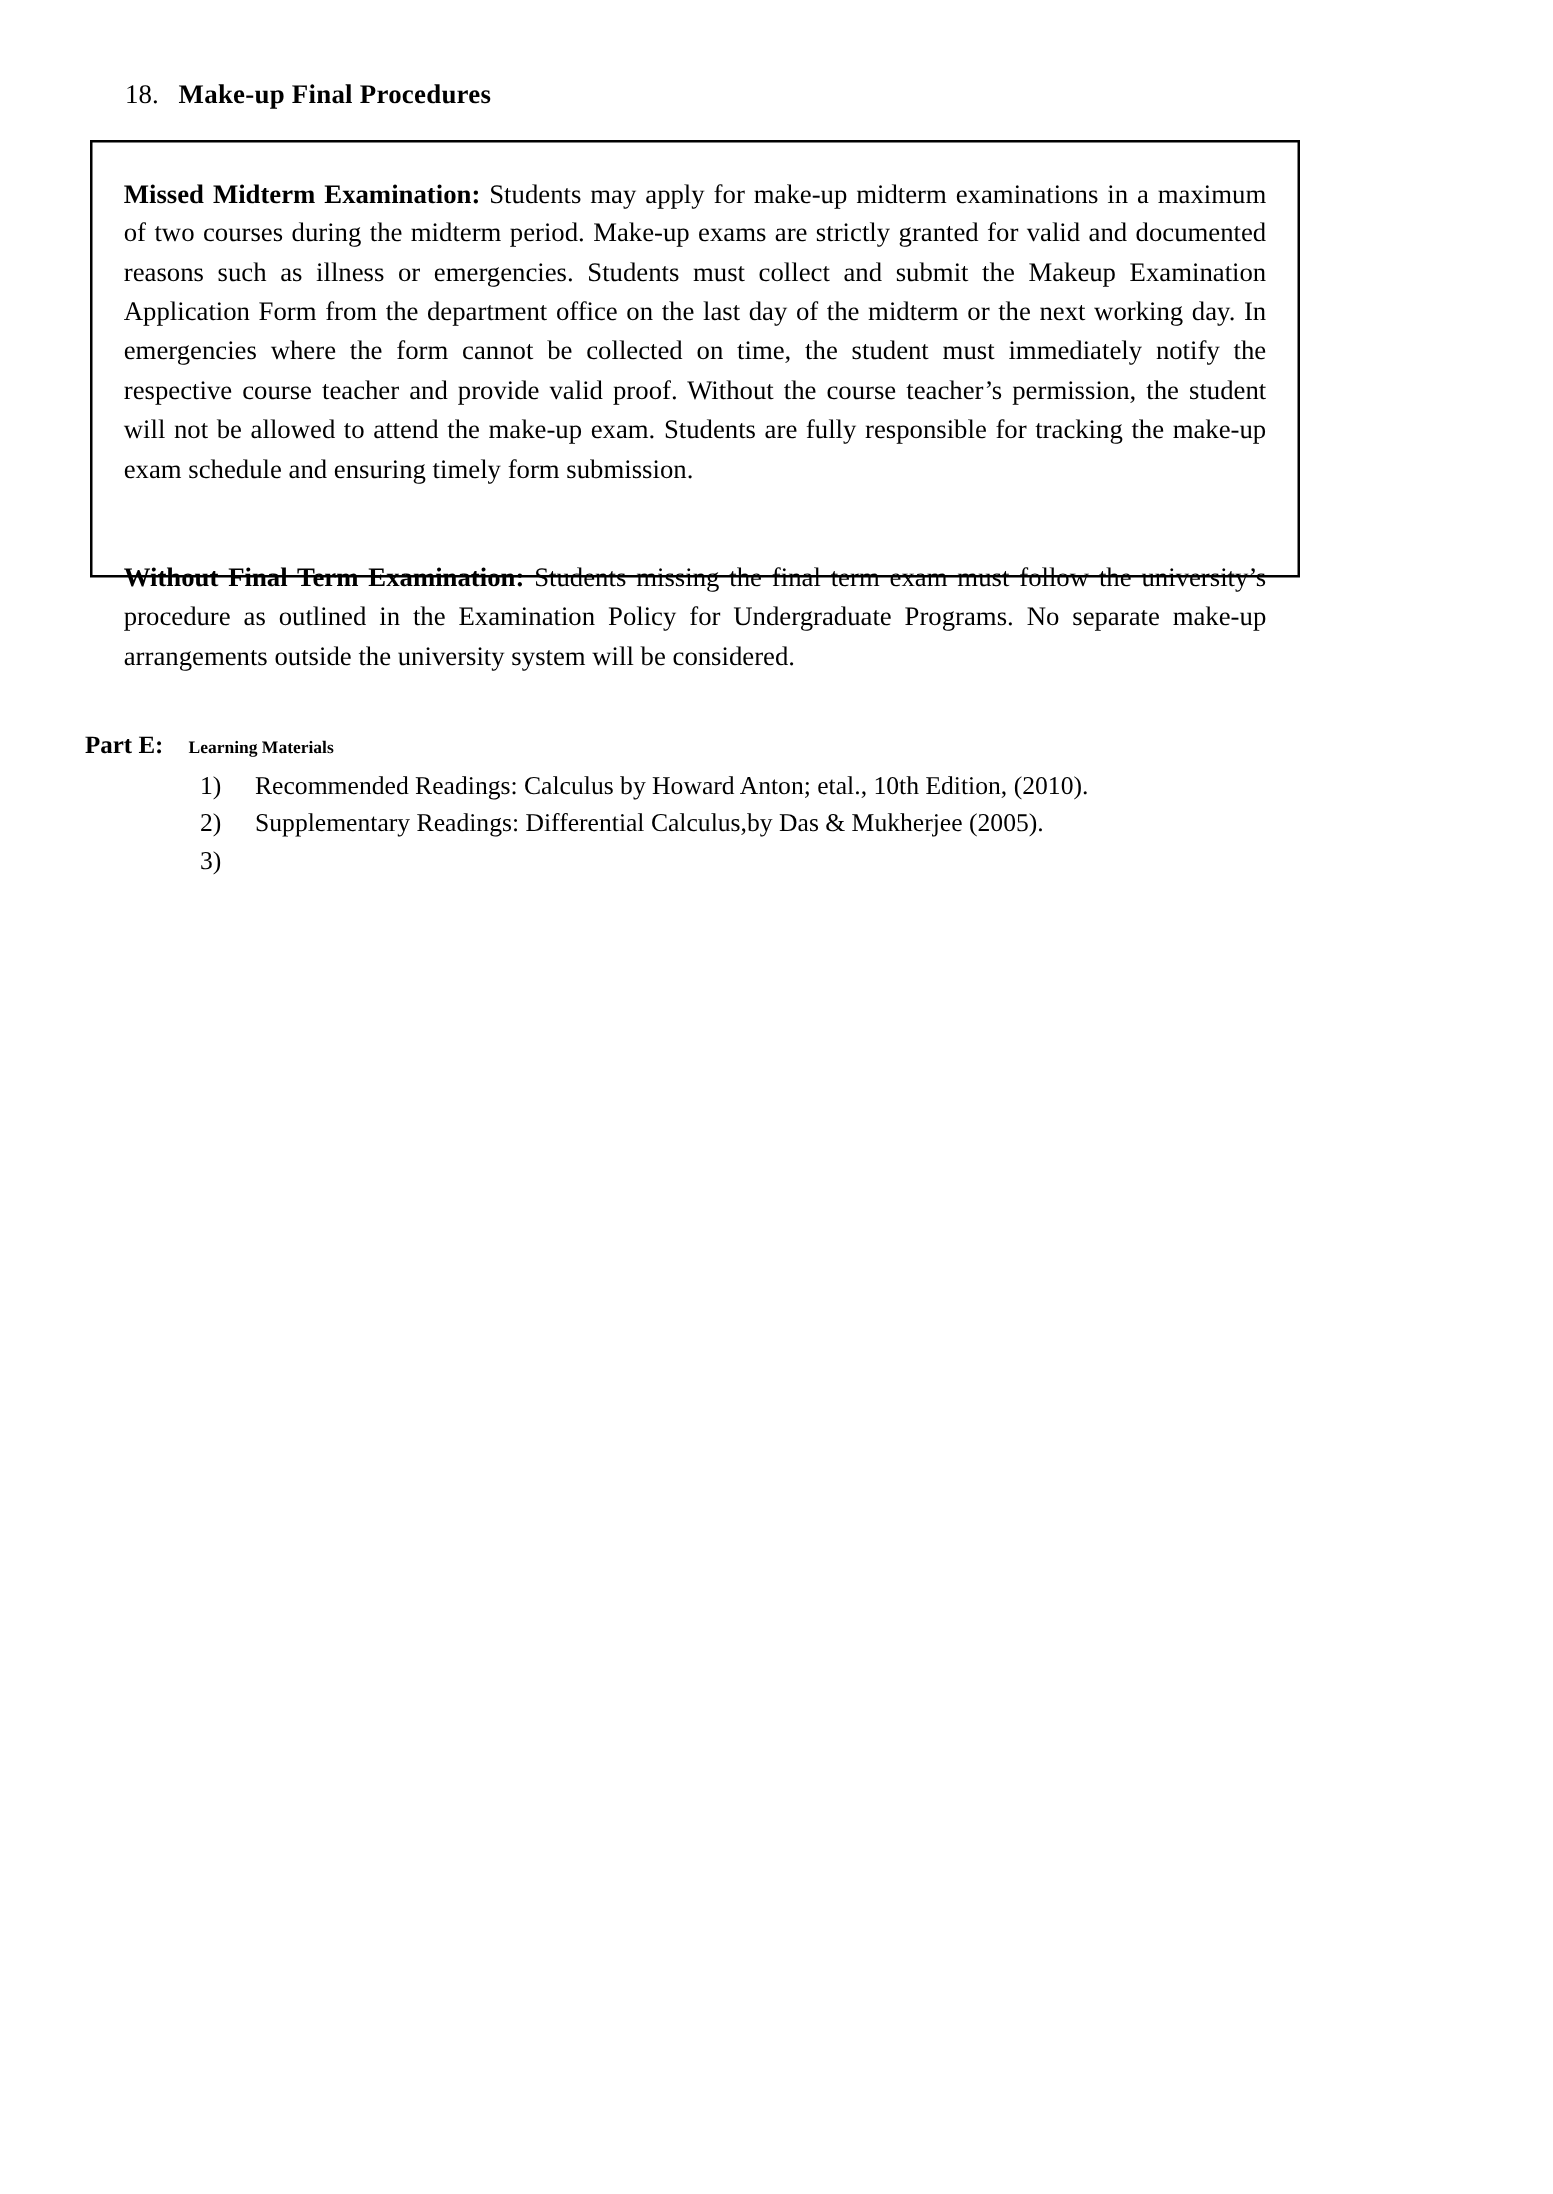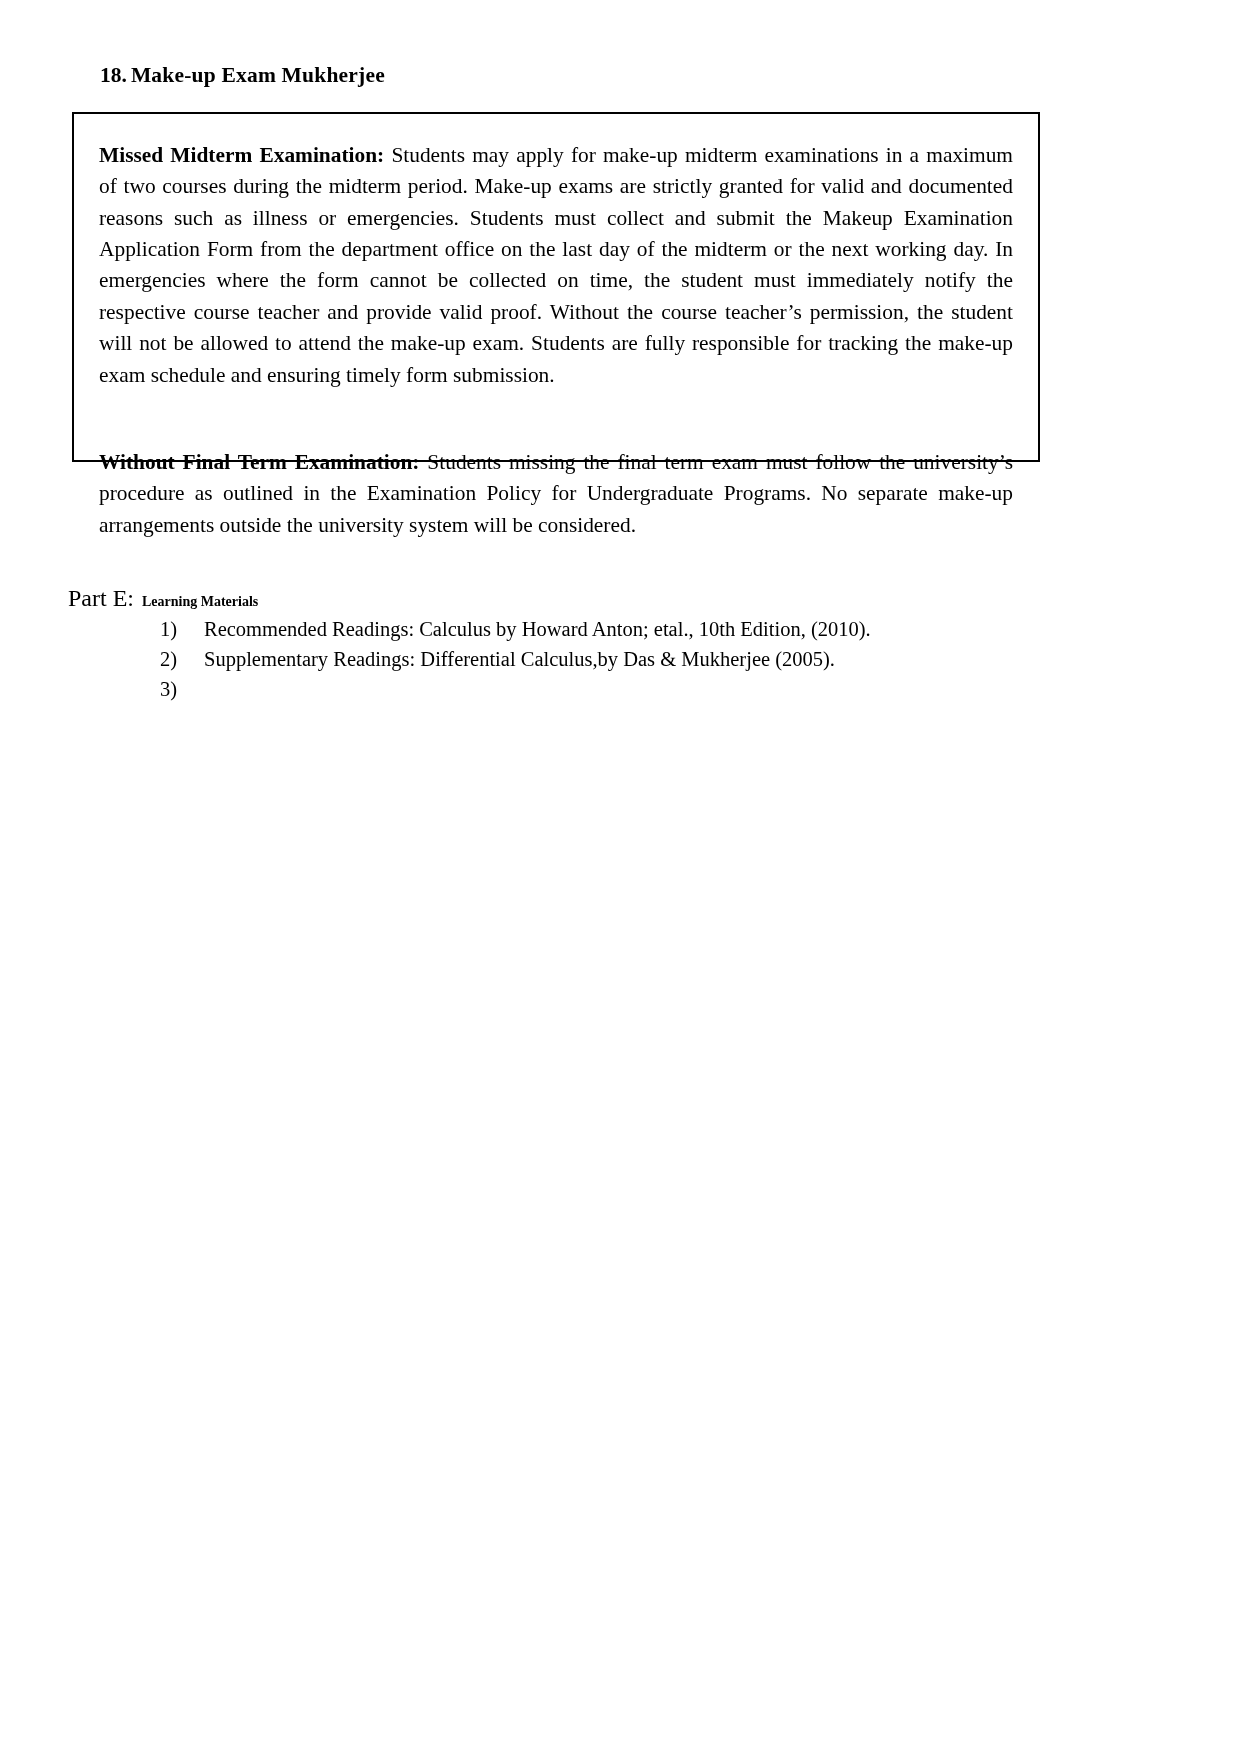--- a/index.html
+++ b/index.html
@@ -27,22 +27,22 @@
   
   .section-heading {
     position: absolute;
     left: 100px;
     top: 63px;
     display: flex;
     align-items: baseline;
     font-size: 21.5px;
   }
   .section-heading .num {
-    font-weight: 700;
-    margin-right: 4px;
+    font-weight: 400;
+    margin-right: 16px;
     white-space: pre;
   }
   .section-heading .title {
     font-weight: 700;
     letter-spacing: 0.2px;
   }
 
   
   .policy-box {
     position: absolute;
@@ -72,23 +72,23 @@
 
   
   .part-e-heading {
     position: absolute;
     left: 68px;
     top: 585px;
     display: flex;
     align-items: baseline;
   }
   .part-e-heading .part-label {
-    font-size: 24px;
-    font-weight: 400;
-    margin-right: 8px;
+    font-size: 20px;
+    font-weight: 700;
+    margin-right: 20px;
     white-space: pre;
   }
   .part-e-heading .part-title {
     font-size: 14px;
     font-weight: 700;
   }
 
   .materials-list {
     position: absolute;
     left: 160px;
@@ -113,21 +113,21 @@
     white-space: pre;
   }
 </style>
 </head>
 <body>
 
 <div class="page">
 
   <div class="section-heading">
     <span class="num">18.</span>
-    <span class="title">Make-up Exam Mukherjee</span>
+    <span class="title">Make-up Final Procedures</span>
   </div>
 
   <div class="policy-box">
     <p class="para"><span class="lead">Missed Midterm Examination:</span><span> Students may apply for make-up midterm examinations in a maximum of two courses during the midterm period. Make-up exams are strictly granted for valid and documented reasons such as illness or emergencies. Students must collect and submit the Makeup Examination Application Form from the department office on the last day of the midterm or the next working day. In emergencies where the form cannot be collected on time, the student must immediately notify the respective course teacher and provide valid proof. Without the course teacher’s permission, the student will not be allowed to attend the make-up exam. Students are fully responsible for tracking the make-up exam schedule and ensuring timely form submission.</span></p>
 
     <div class="para-gap"></div>
 
     <p class="para"><span class="lead">Without Final Term Examination:</span><span> Students missing the final term exam must follow the university’s procedure as outlined in the Examination Policy for Undergraduate Programs. No separate make-up arrangements outside the university system will be considered.</span></p>
   </div>
 

